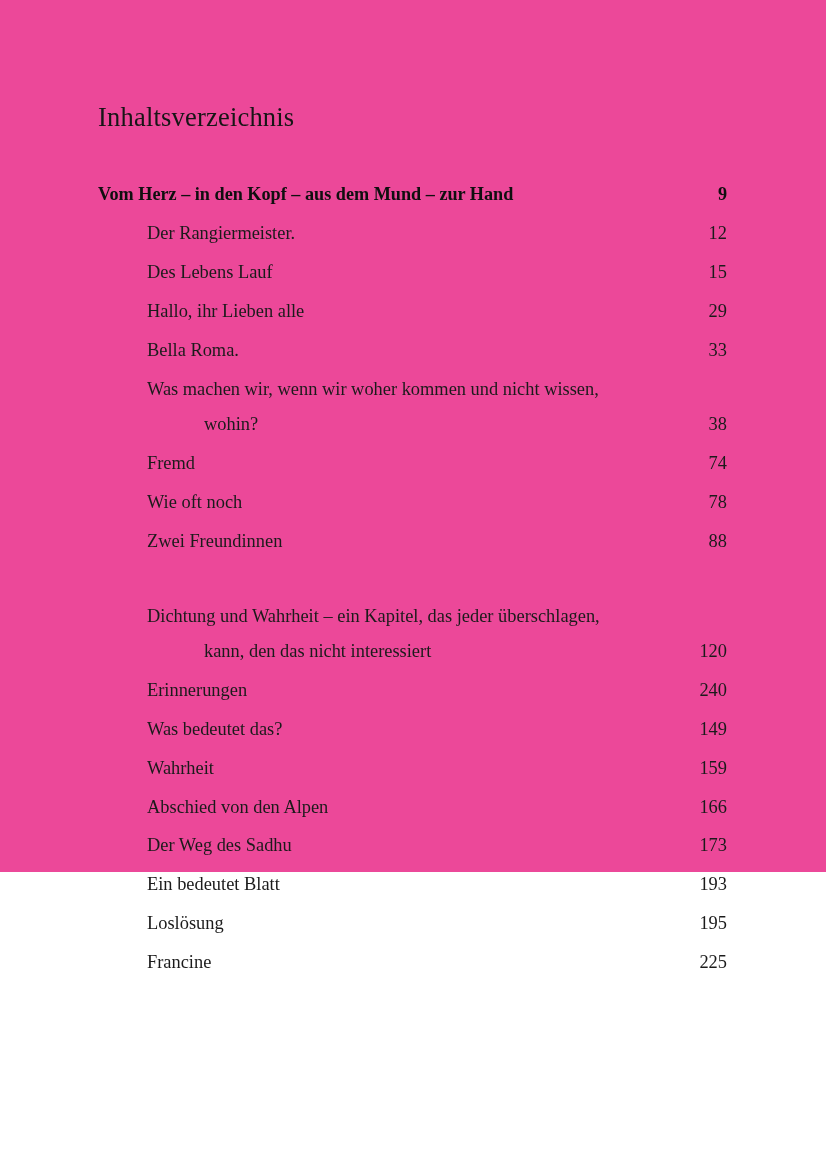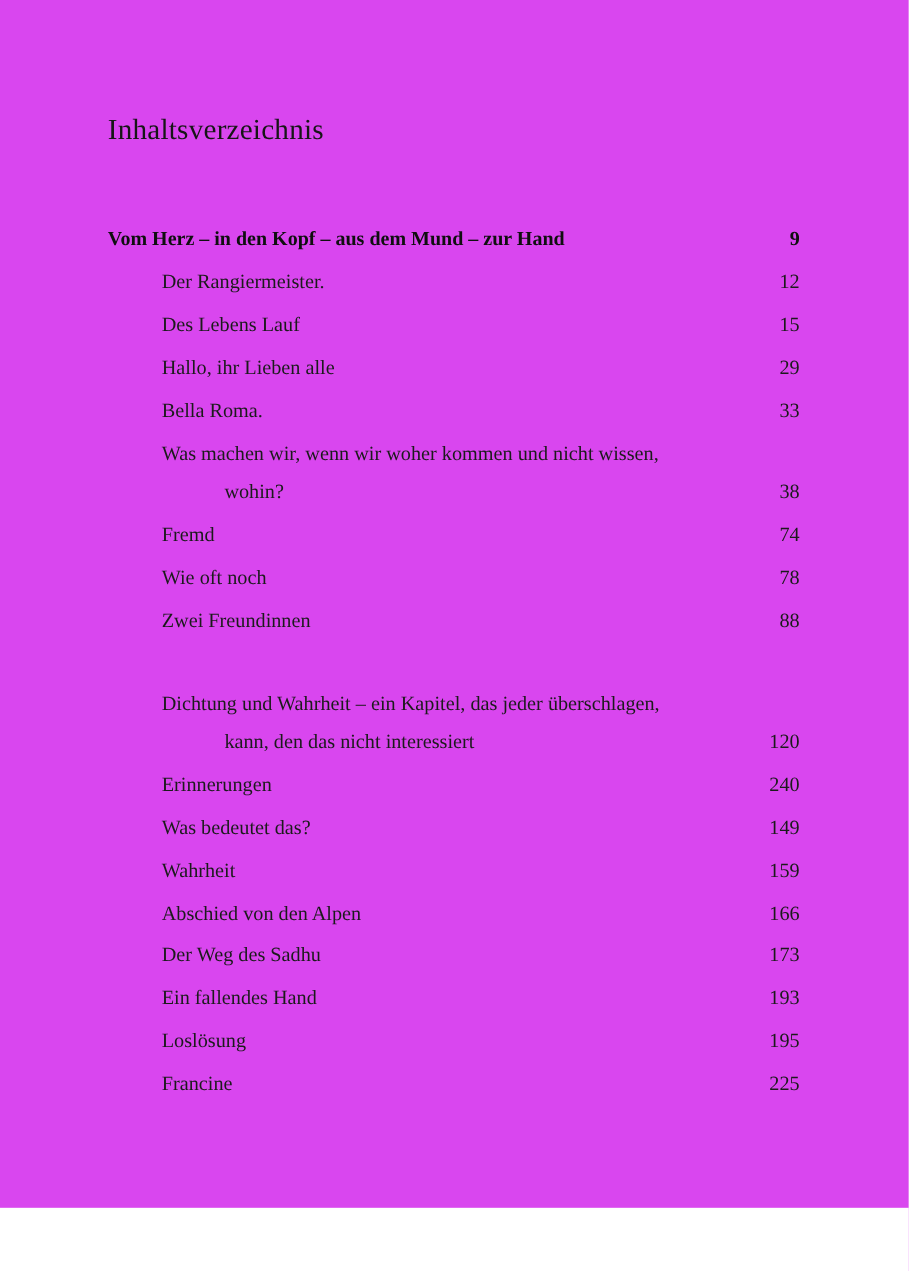--- a/index.html
+++ b/index.html
@@ -16,22 +16,22 @@
     font-family: "Liberation Serif", "DejaVu Serif", serif;
     color: #1a1a1a;
     -webkit-font-smoothing: antialiased;
   }
 
   .page {
     position: absolute;
     left: 0;
     top: 0;
     width: 826px;
-    height: 1098px;
-    background: #d946ef;
+    height: 872px;
+    background: #ec4899;
   }
 
   
   .toc {
     position: absolute;
     left: 98px;
     top: 0;
     width: 629px;
   }
 
@@ -40,21 +40,21 @@
     font-weight: 400;
     letter-spacing: 0.2px;
     line-height: 1;
     margin: 0;
     padding-top: 104px;
     color: #161616;
   }
 
   
   .section {
-    margin-top: 76px;
+    margin-top: 53px;
   }
   .section + .section {
     margin-top: 56px;
   }
 
   .section-head {
     display: flex;
     align-items: baseline;
     font-weight: 700;
     font-size: 18.2px;
@@ -241,21 +241,21 @@
             </li>
             <li class="entry">
               <span class="entry-row">
                 <span class="entry-label">Der Weg des Sadhu</span>
                 <span class="entry-fill"></span>
                 <span class="entry-page">173</span>
               </span>
             </li>
             <li class="entry">
               <span class="entry-row">
-                <span class="entry-label">Ein fallendes Hand</span>
+                <span class="entry-label">Ein bedeutet Blatt</span>
                 <span class="entry-fill"></span>
                 <span class="entry-page">193</span>
               </span>
             </li>
             <li class="entry">
               <span class="entry-row">
                 <span class="entry-label">Loslösung</span>
                 <span class="entry-fill"></span>
                 <span class="entry-page">195</span>
               </span>

